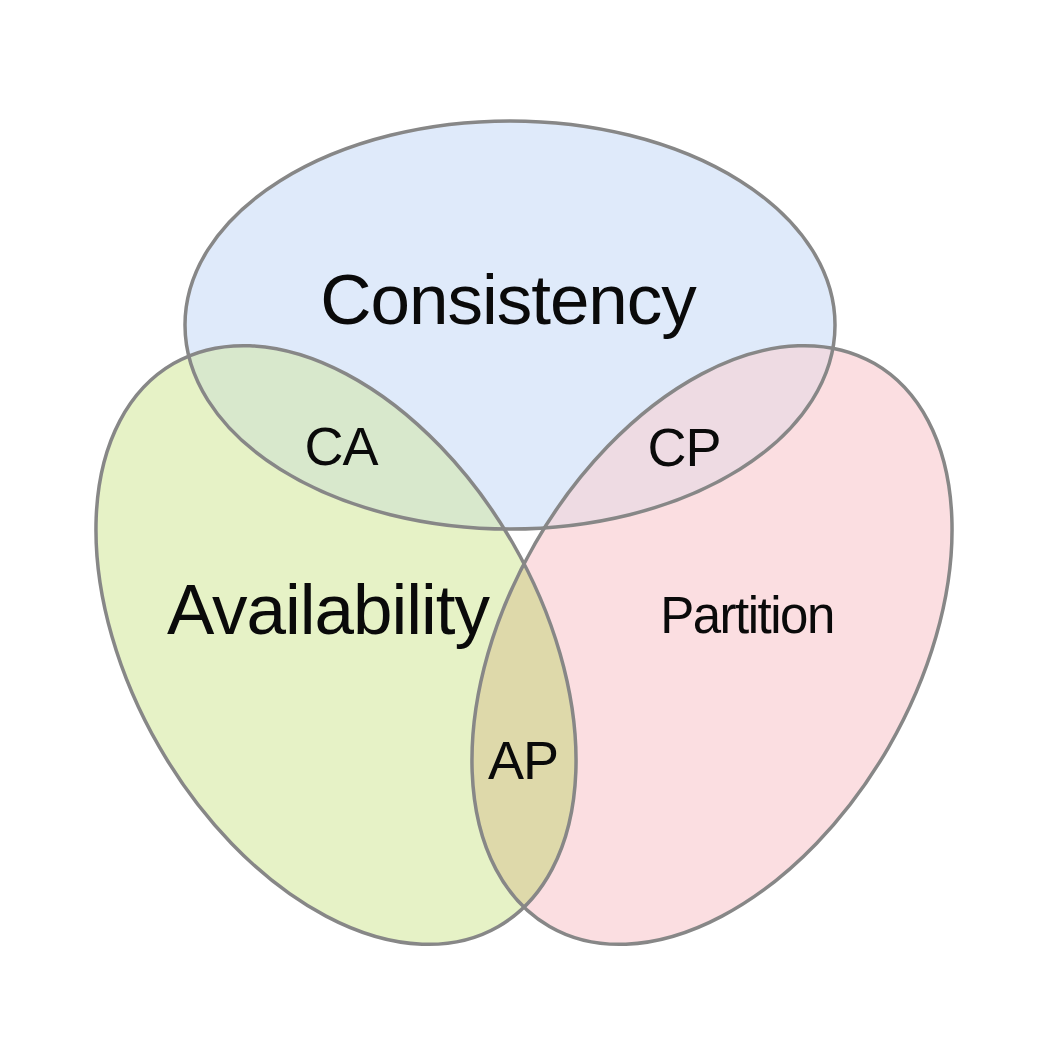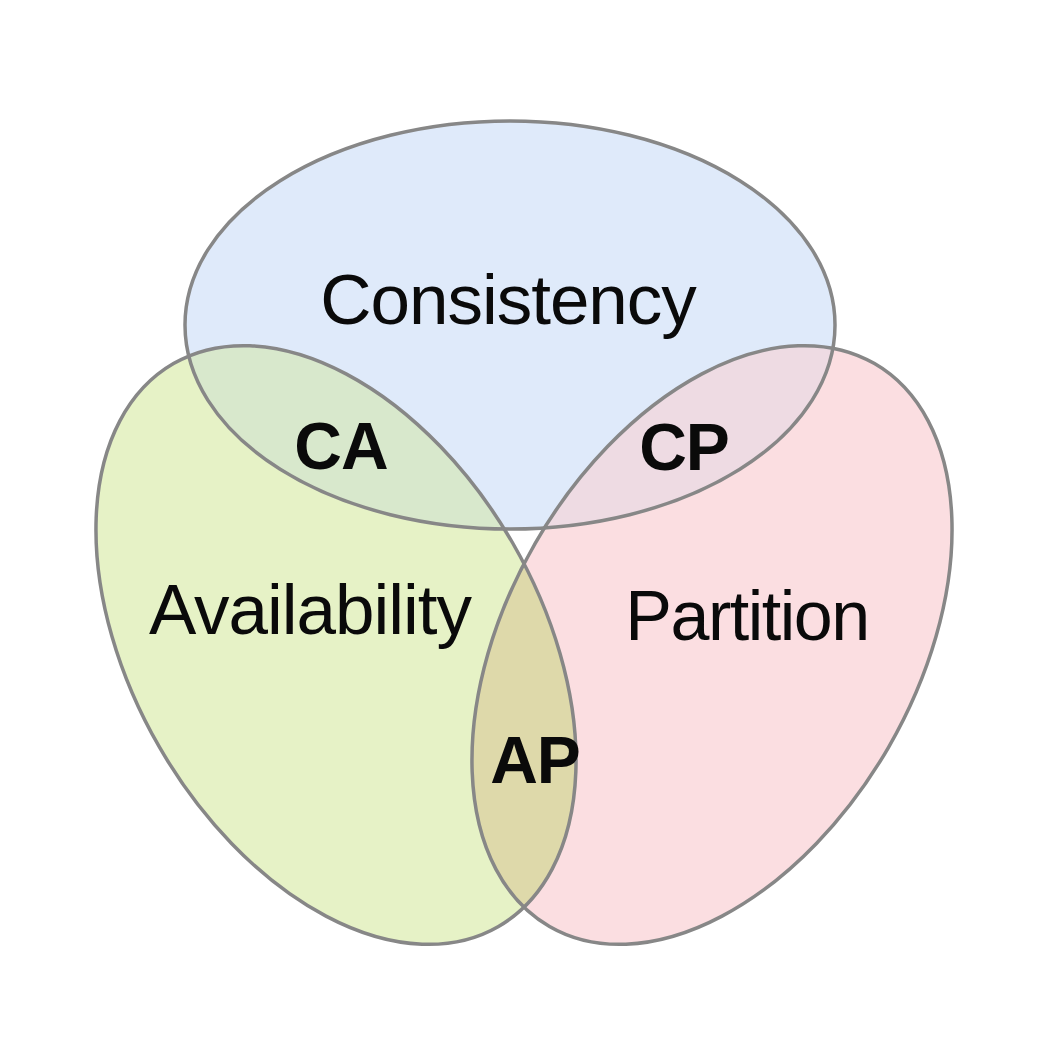--- a/index.html
+++ b/index.html
@@ -29,35 +29,35 @@
     white-space: nowrap;
     text-align: center;
     line-height: 1;
   }
   .set-label {
     font-size: 71px;
     font-weight: 400;
     letter-spacing: -1px;
   }
   .badge-label {
-    font-size: 66px;
-    font-weight: 700;
+    font-size: 54px;
+    font-weight: 400;
     letter-spacing: -1px;
   }
   .label-consistency { left: 508px; top: 299px; }
-  .label-availability { left: 310px; top: 609px; }
+  .label-availability { left: 328px; top: 609px; }
   .label-partition {
     left: 747px; top: 616px;
-    font-size: 70px;
+    font-size: 51px;
     letter-spacing: -1.5px;
     line-height: 96px;
   }
   .label-ca { left: 341px; top: 446px; }
   .label-cp { left: 684px; top: 447px; text-align: center; }
-  .label-ap { left: 535px; top: 760px; }
+  .label-ap { left: 523px; top: 760px; }
 </style>
 </head>
 <body>
 
 <div class="stage">
 
   <svg class="venn-svg" viewBox="0 0 1048 1044" aria-hidden="true">
     <defs>
       <clipPath id="clip-consistency">
         <ellipse cx="510" cy="325" rx="325" ry="204"></ellipse>

